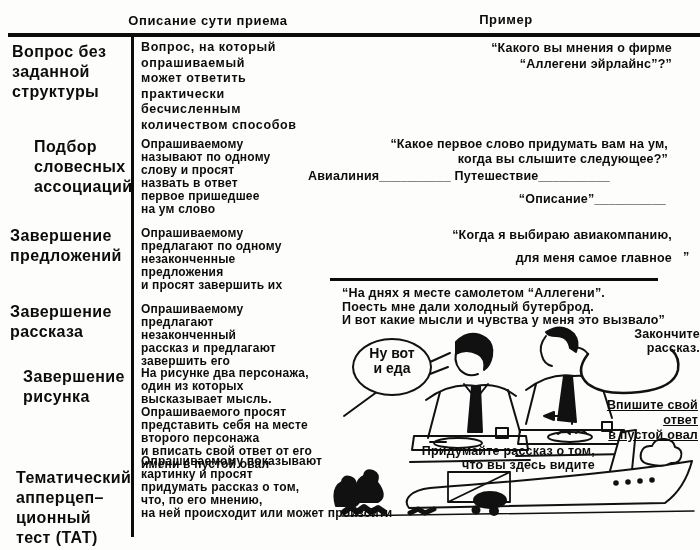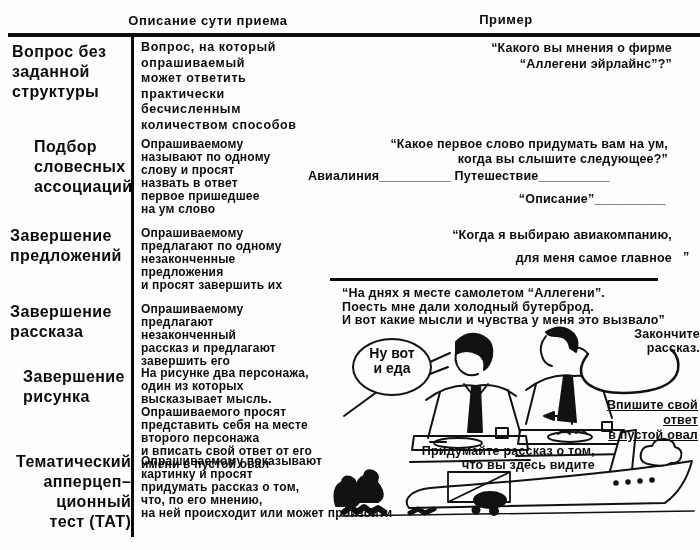--- a/index.html
+++ b/index.html
@@ -99,21 +99,21 @@
 представить себя на месте
 второго персонажа
 и вписать свой ответ от его
 имени в пустой овал</div>
     <div class="t ex ctr" style="left:568px;top:398px;width:130px;line-height:15px;text-decoration:underline;">Впишите свой
 ответ
 в пустой овал</div>
   </div>
 
   <div>
-    <div class="t name-col" style="left:16px;top:452px;text-align:right;">Тематический
+    <div class="t name-col" style="left:16px;top:468px;">Тематический
 апперцеп–
 ционный
 тест (ТАТ)</div>
     <div class="t desc" style="left:141px;top:455px;">Опрашиваемому показывают
 картинку и просят
 придумать рассказ о том,
 что, по его мнению,
 на ней происходит или может произойти</div>
     <div class="t ex ctr" style="left:365px;top:444px;width:230px;line-height:14px;">Придумайте рассказ о том,
 что вы здесь видите</div>

